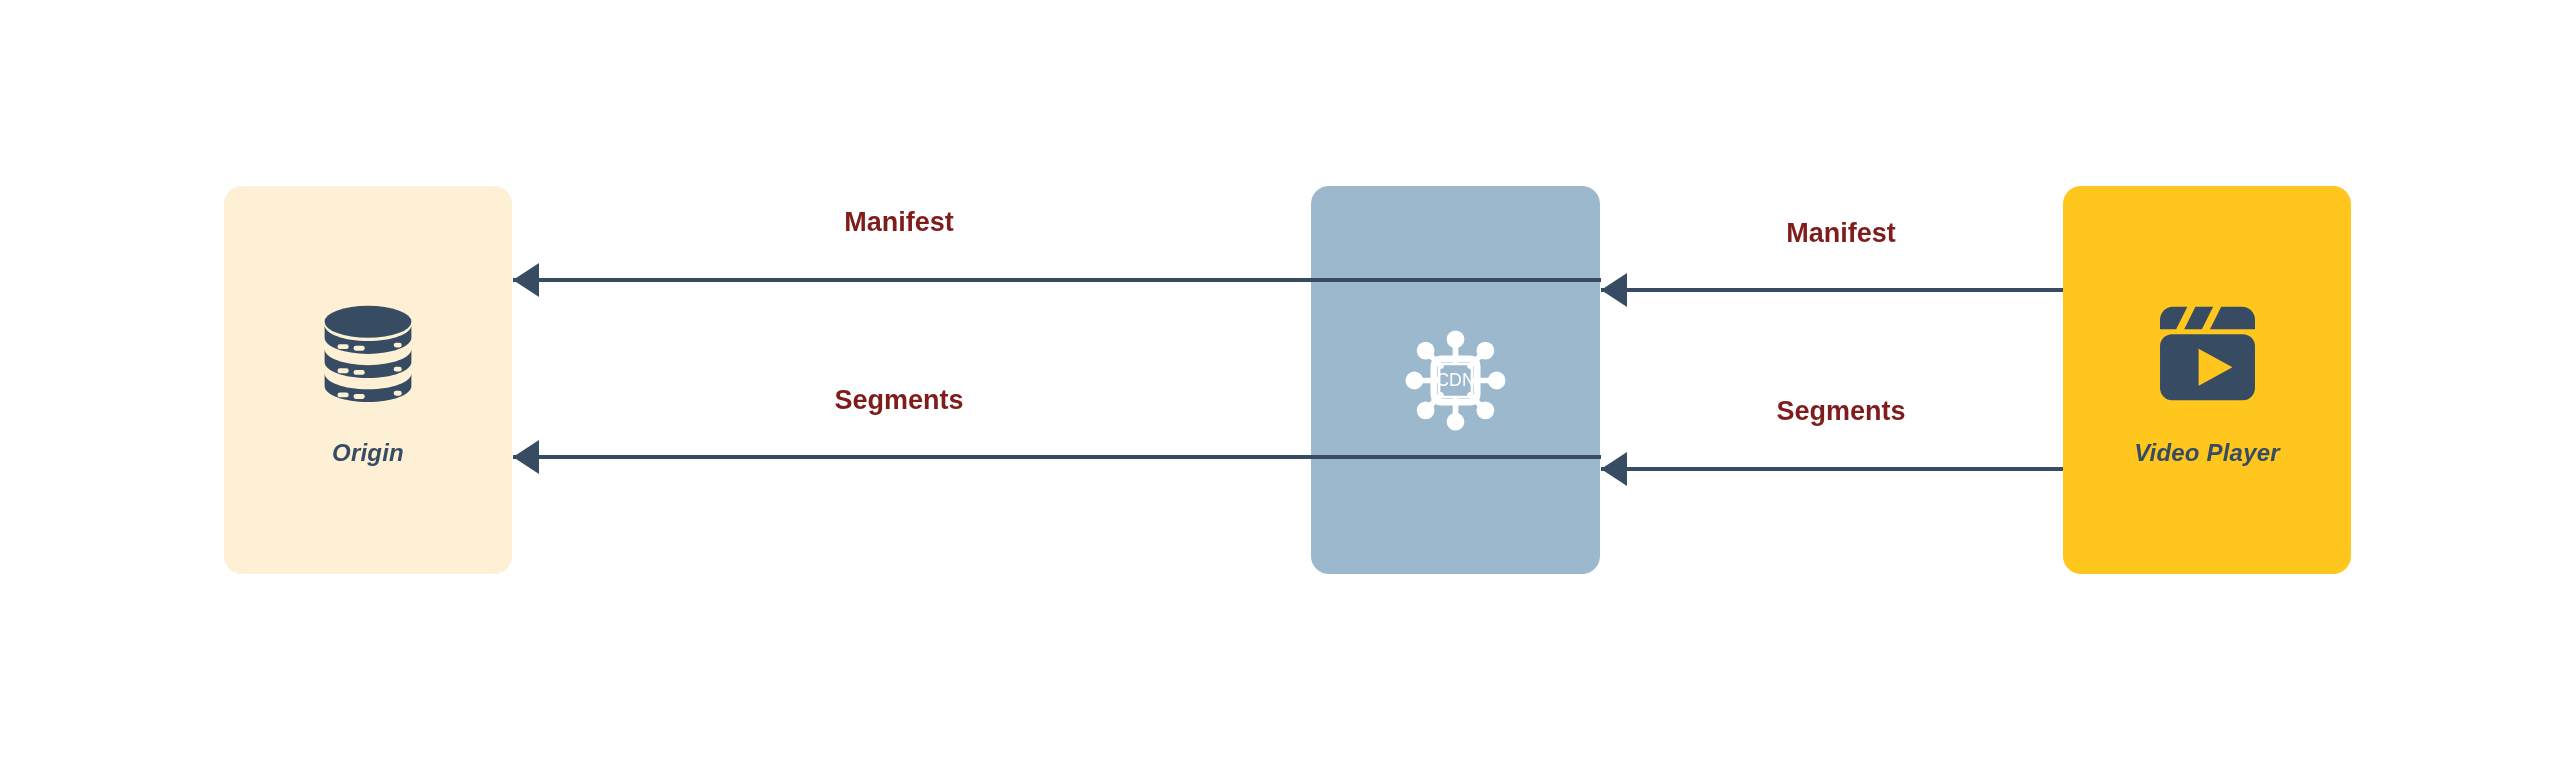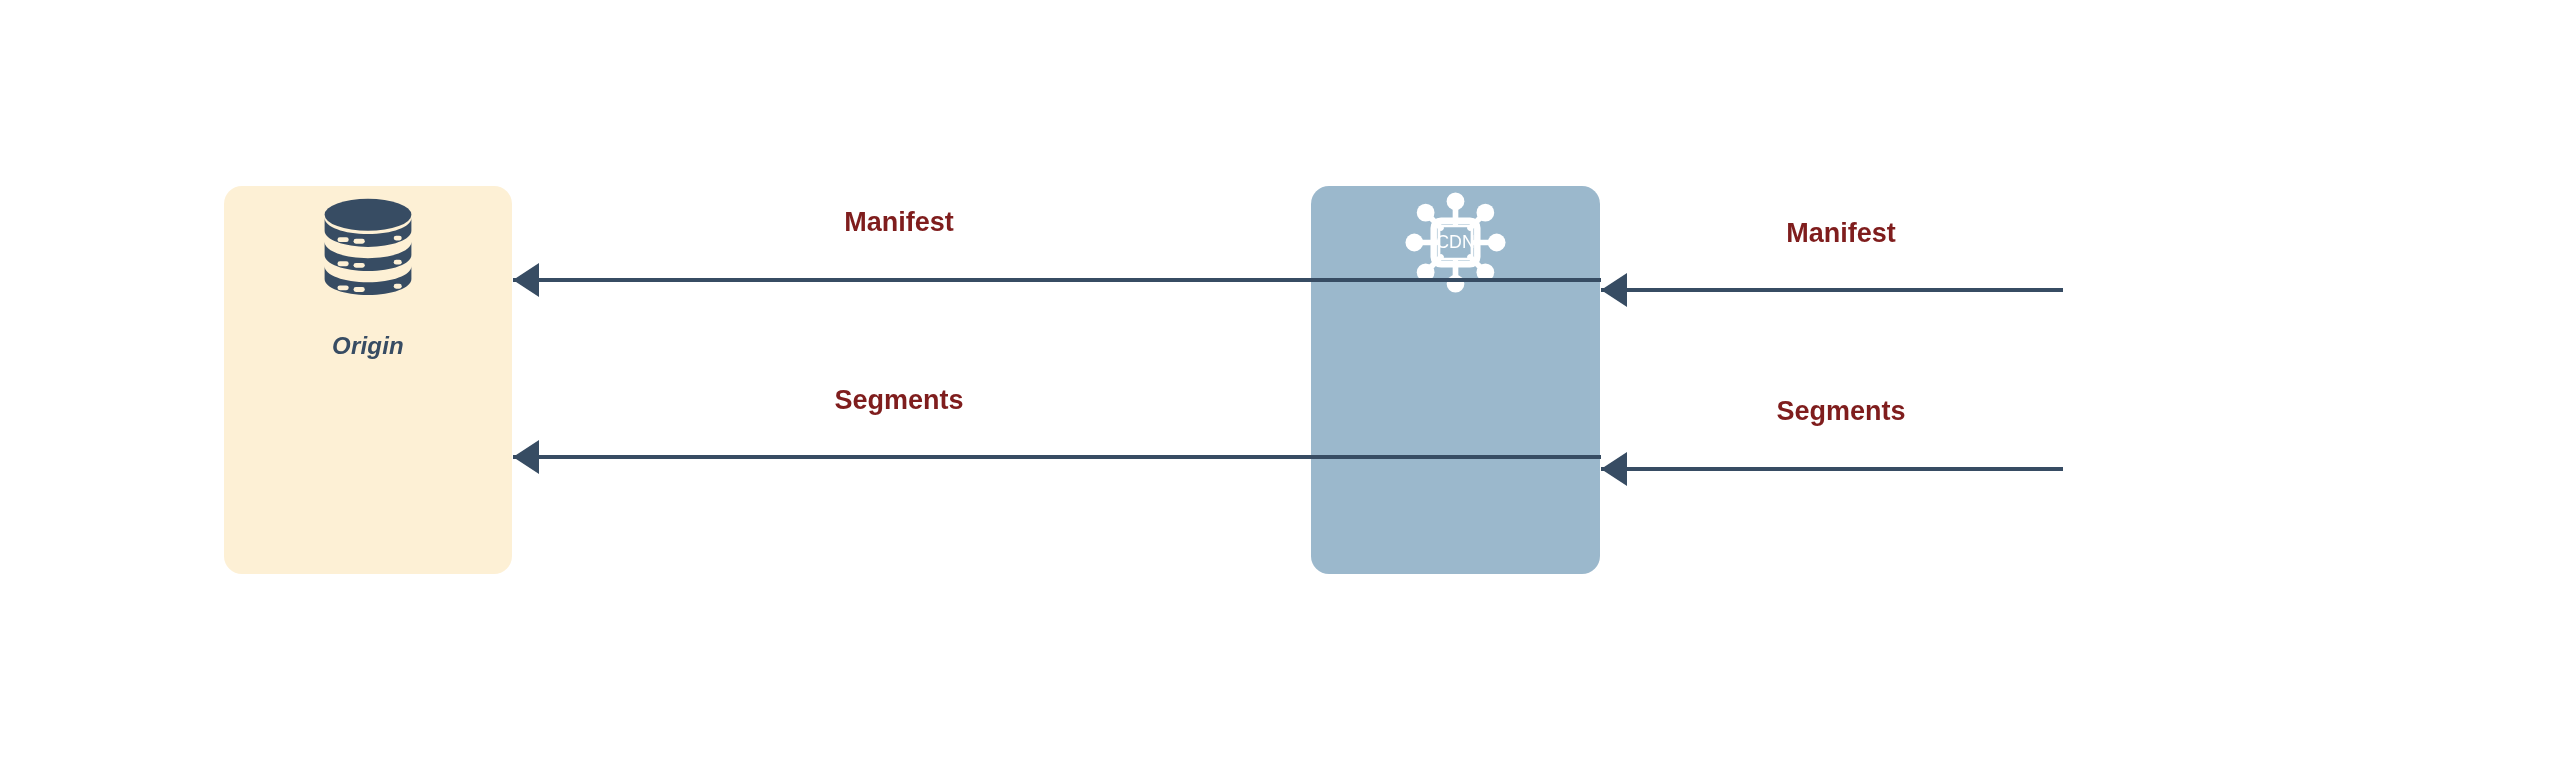--- a/index.html
+++ b/index.html
@@ -19,20 +19,21 @@
     overflow: hidden;
   }
 
   
   .node {
     position: absolute;
     border-radius: 18px;
     display: flex;
     flex-direction: column;
     align-items: center;
+    justify-content: center;
     box-sizing: border-box;
   }
   .node-icon {
     display: block;
     line-height: 0;
   }
   .node-label {
     font-size: 24px;
     font-weight: 600;
     letter-spacing: 0.2px;
@@ -187,20 +188,37 @@
           <circle cx="107" cy="107" r="11"></circle>
         </g>
 
         <rect x="43" y="43" width="54" height="54" rx="9" fill="none" stroke="#FFFFFF" stroke-width="8"></rect>
         <rect x="49.5" y="49.5" width="41" height="41" rx="4" fill="none" stroke="#FFFFFF" stroke-width="3.5"></rect>
         <text x="70" y="77" font-family="'Liberation Sans', sans-serif" font-size="22" font-weight="400" fill="#FFFFFF" text-anchor="middle">CDN</text>
       </svg>
     </span>
   </div>
 
+  <div class="node" id="node-player">
+    <span class="node-icon">
+      <svg width="99" height="103" viewBox="0 0 122 128" xmlns="http://www.w3.org/2000/svg">
+        <g fill="#374C63">
+
+          <path d="M2 22 C2 13.2 9.2 6 18 6 L36 6 L22 34 L2 34 Z"></path>
+          <path d="M46 6 L68 6 L54 34 L32 34 Z"></path>
+          <path d="M78 6 L104 6 C112.8 6 120 13.2 120 22 L120 34 L64 34 Z"></path>
+
+          <rect x="2" y="40" width="118" height="82" rx="15"></rect>
+        </g>
+
+        <path d="M50 58 L92 81 L50 104 Z" fill="#FFC61E"></path>
+      </svg>
+    </span>
+    <div class="node-label">Video Player</div>
+  </div>
 
   <div class="edge" id="edge-manifest-origin">
     <span class="edge-line"></span>
     <span class="edge-head"></span>
   </div>
   <div class="edge-label" id="label-manifest-origin">Manifest</div>
 
   <div class="edge" id="edge-segments-origin">
     <span class="edge-line"></span>
     <span class="edge-head"></span>

